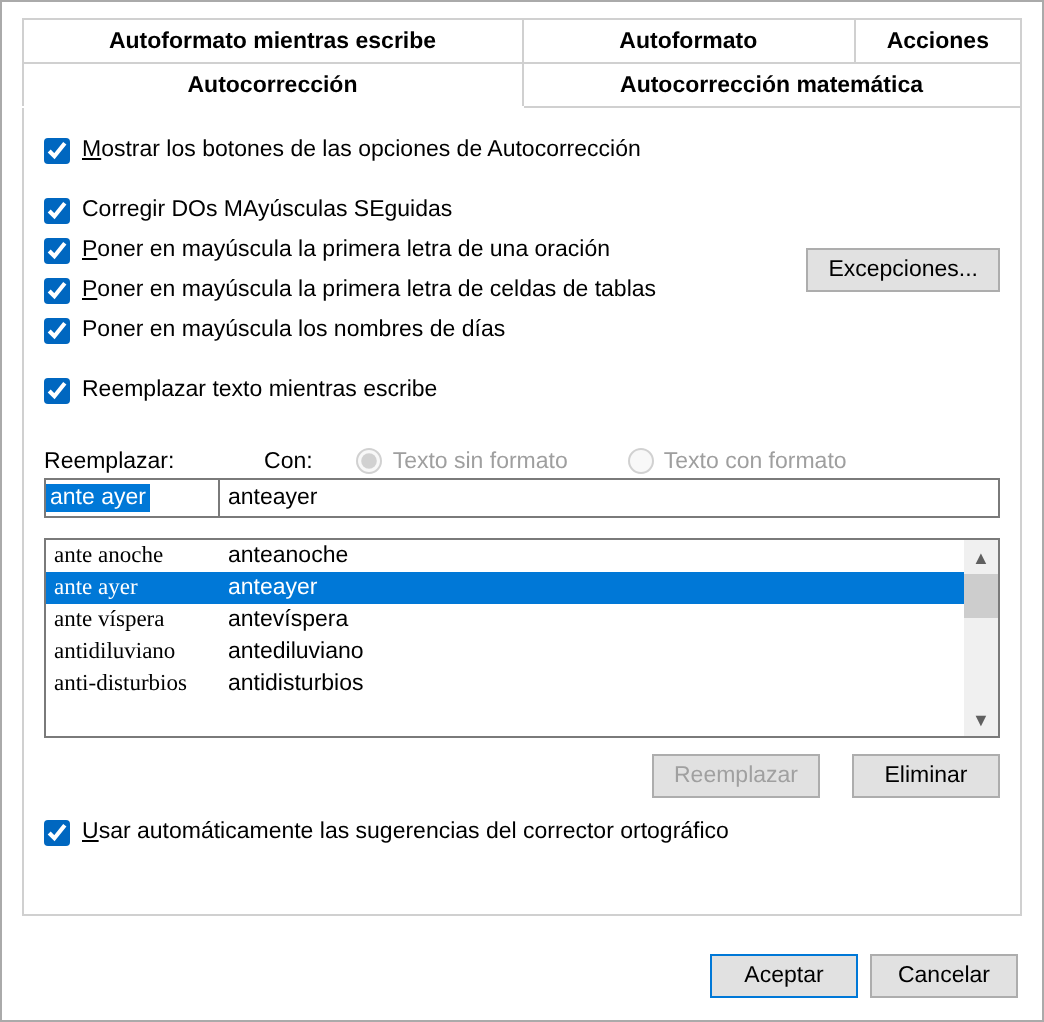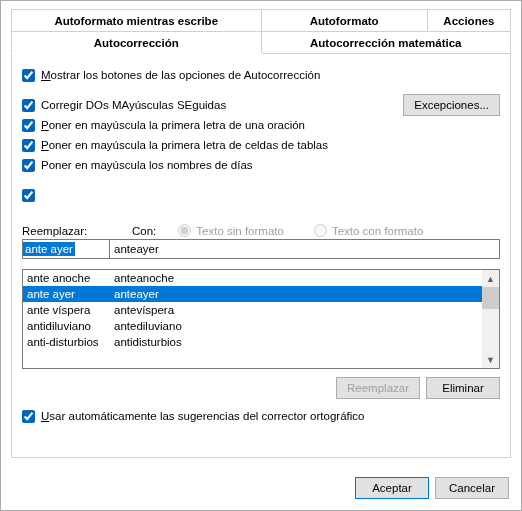--- a/index.html
+++ b/index.html
@@ -12,21 +12,21 @@
   .tabgrid { border-collapse: collapse; width: 100%; font-weight: bold; }
   .tabgrid td { border: 1px solid #d0d0d0; height: 22px; text-align: center; padding: 0; }
   .tabgrid td.active { border-bottom: 1px solid #fff; }
   .tabgrid td .tabl { display: inline-block; }
   .tabrow1 td { width: 33.33%; }
   .tabrow2 td { width: 50%; }
   .panel { border: 1px solid #d0d0d0; border-top: none; flex: 1; padding: 10px 10px 8px 10px; display: flex; flex-direction: column; }
   .chk { display: flex; align-items: center; margin: 2px 0; height: 18px; }
   .chk input { margin: 0 6px 0 0; width: 13px; height: 13px; accent-color: #0067c0; }
   .chk label .ul { text-decoration: underline; }
-  .row-ex { display: flex; align-items: flex-start; }
+  .row-ex { display: flex; align-items: center; }
   .row-ex .col { flex: 1; }
   .btn { background: #e1e1e1; border: 1px solid #adadad; height: 22px; padding: 0 10px; display: inline-flex; align-items: center; justify-content: center; min-width: 74px; }
   .btn:disabled, .btn.disabled { color: #a0a0a0; }
   .btn.primary { border: 1px solid #0078d7; }
   .group { margin-top: 8px; }
   .fieldslbl { display: flex; align-items: flex-end; margin-top: 20px; gap: 22px; }
   .fieldslbl .c1 { width: 88px; }
   .radio { display: inline-flex; align-items: center; color: #9f9f9f; margin-right: 8px; }
   .radio input { margin: 0 5px 0 0; width: 13px; height: 13px; vertical-align: middle; }
   .fields { display: flex; margin-top: 2px; }
@@ -34,28 +34,28 @@
   .selwrap .selspan { background:#0078d7; color:#fff; padding: 1px 2px; display:inline-block; }
   .fields input.f2 { flex: 1; height: 20px; border: 1px solid #7a7a7a; border-left: none; padding: 1px 4px; background: #fff; }
   .listwrap { display:flex; border:1px solid #7a7a7a; margin-top:10px; height:100px; }
   .list { flex:1; overflow:hidden; }
   .lrow { display:flex; height:16px; align-items:center; }
   .lrow .lc1 { width: 87px; padding-left:4px; white-space:nowrap; overflow:hidden; }
   .lrow .lc2 { flex:1; padding-left:4px; white-space:nowrap; overflow:hidden; }
   .lrow.sel { background:#0078d7; color:#fff; }
   .lrow .lc1, .lrow .lc2 { border-right: none; }
   .list .lrow:not(.sel) .lc1 { border-right:0; }
-  .listwrap .list .lrow .lc1 { border-right: none; }
+  .listwrap .list .lrow .lc1 { border-right: none; font-family: Liberation Serif, serif; }
   .list .lrow .lc1 { position:relative; }
   .listwrap { position:relative; }
   .scroll { width:17px; background:#f0f0f0; display:flex; flex-direction:column; }
   .sar { height:17px; display:flex; align-items:center; justify-content:center; color:#606060; font-size:9px; background:#f0f0f0; }
   .thumb { width:17px; flex:0 0 22px; background:#cdcdcd; margin:0; }
   .strack { flex:1; }
-  .listbtns { display:flex; justify-content:flex-end; gap:6px; margin-top:8px; }
+  .listbtns { display:flex; justify-content:flex-end; gap:16px; margin-top:8px; }
   .footer { display:flex; justify-content:flex-end; gap:6px; padding: 9px 12px 11px 0; }
   .btn { cursor: default; }
 </style>
 </head>
 <body>
 
 <div class="dialog">
 
   <div class="body">
     <table class="tabgrid">
@@ -99,20 +99,21 @@
         </div>
         <button class="btn">
             <span class="ul">E</span>
             <span>xcepciones...</span>
           </button>
       </div>
 
       <div class="group">
         <div class="chk">
           <input type="checkbox" checked="" style="">
+          <label>Reemplazar texto mientras escribe</label>
         </div>
         <div class="fieldslbl">
           <span class="c1"><span class="ul">R</span><span>eemplazar:</span></span>
           <span><span class="ul">C</span><span>on:</span></span>
           <span class="radio">
               <input type="radio" disabled="" checked="" style="">
               <span>Texto sin formato</span>
             </span>
           <span class="radio">
               <input type="radio" disabled="" style="">

